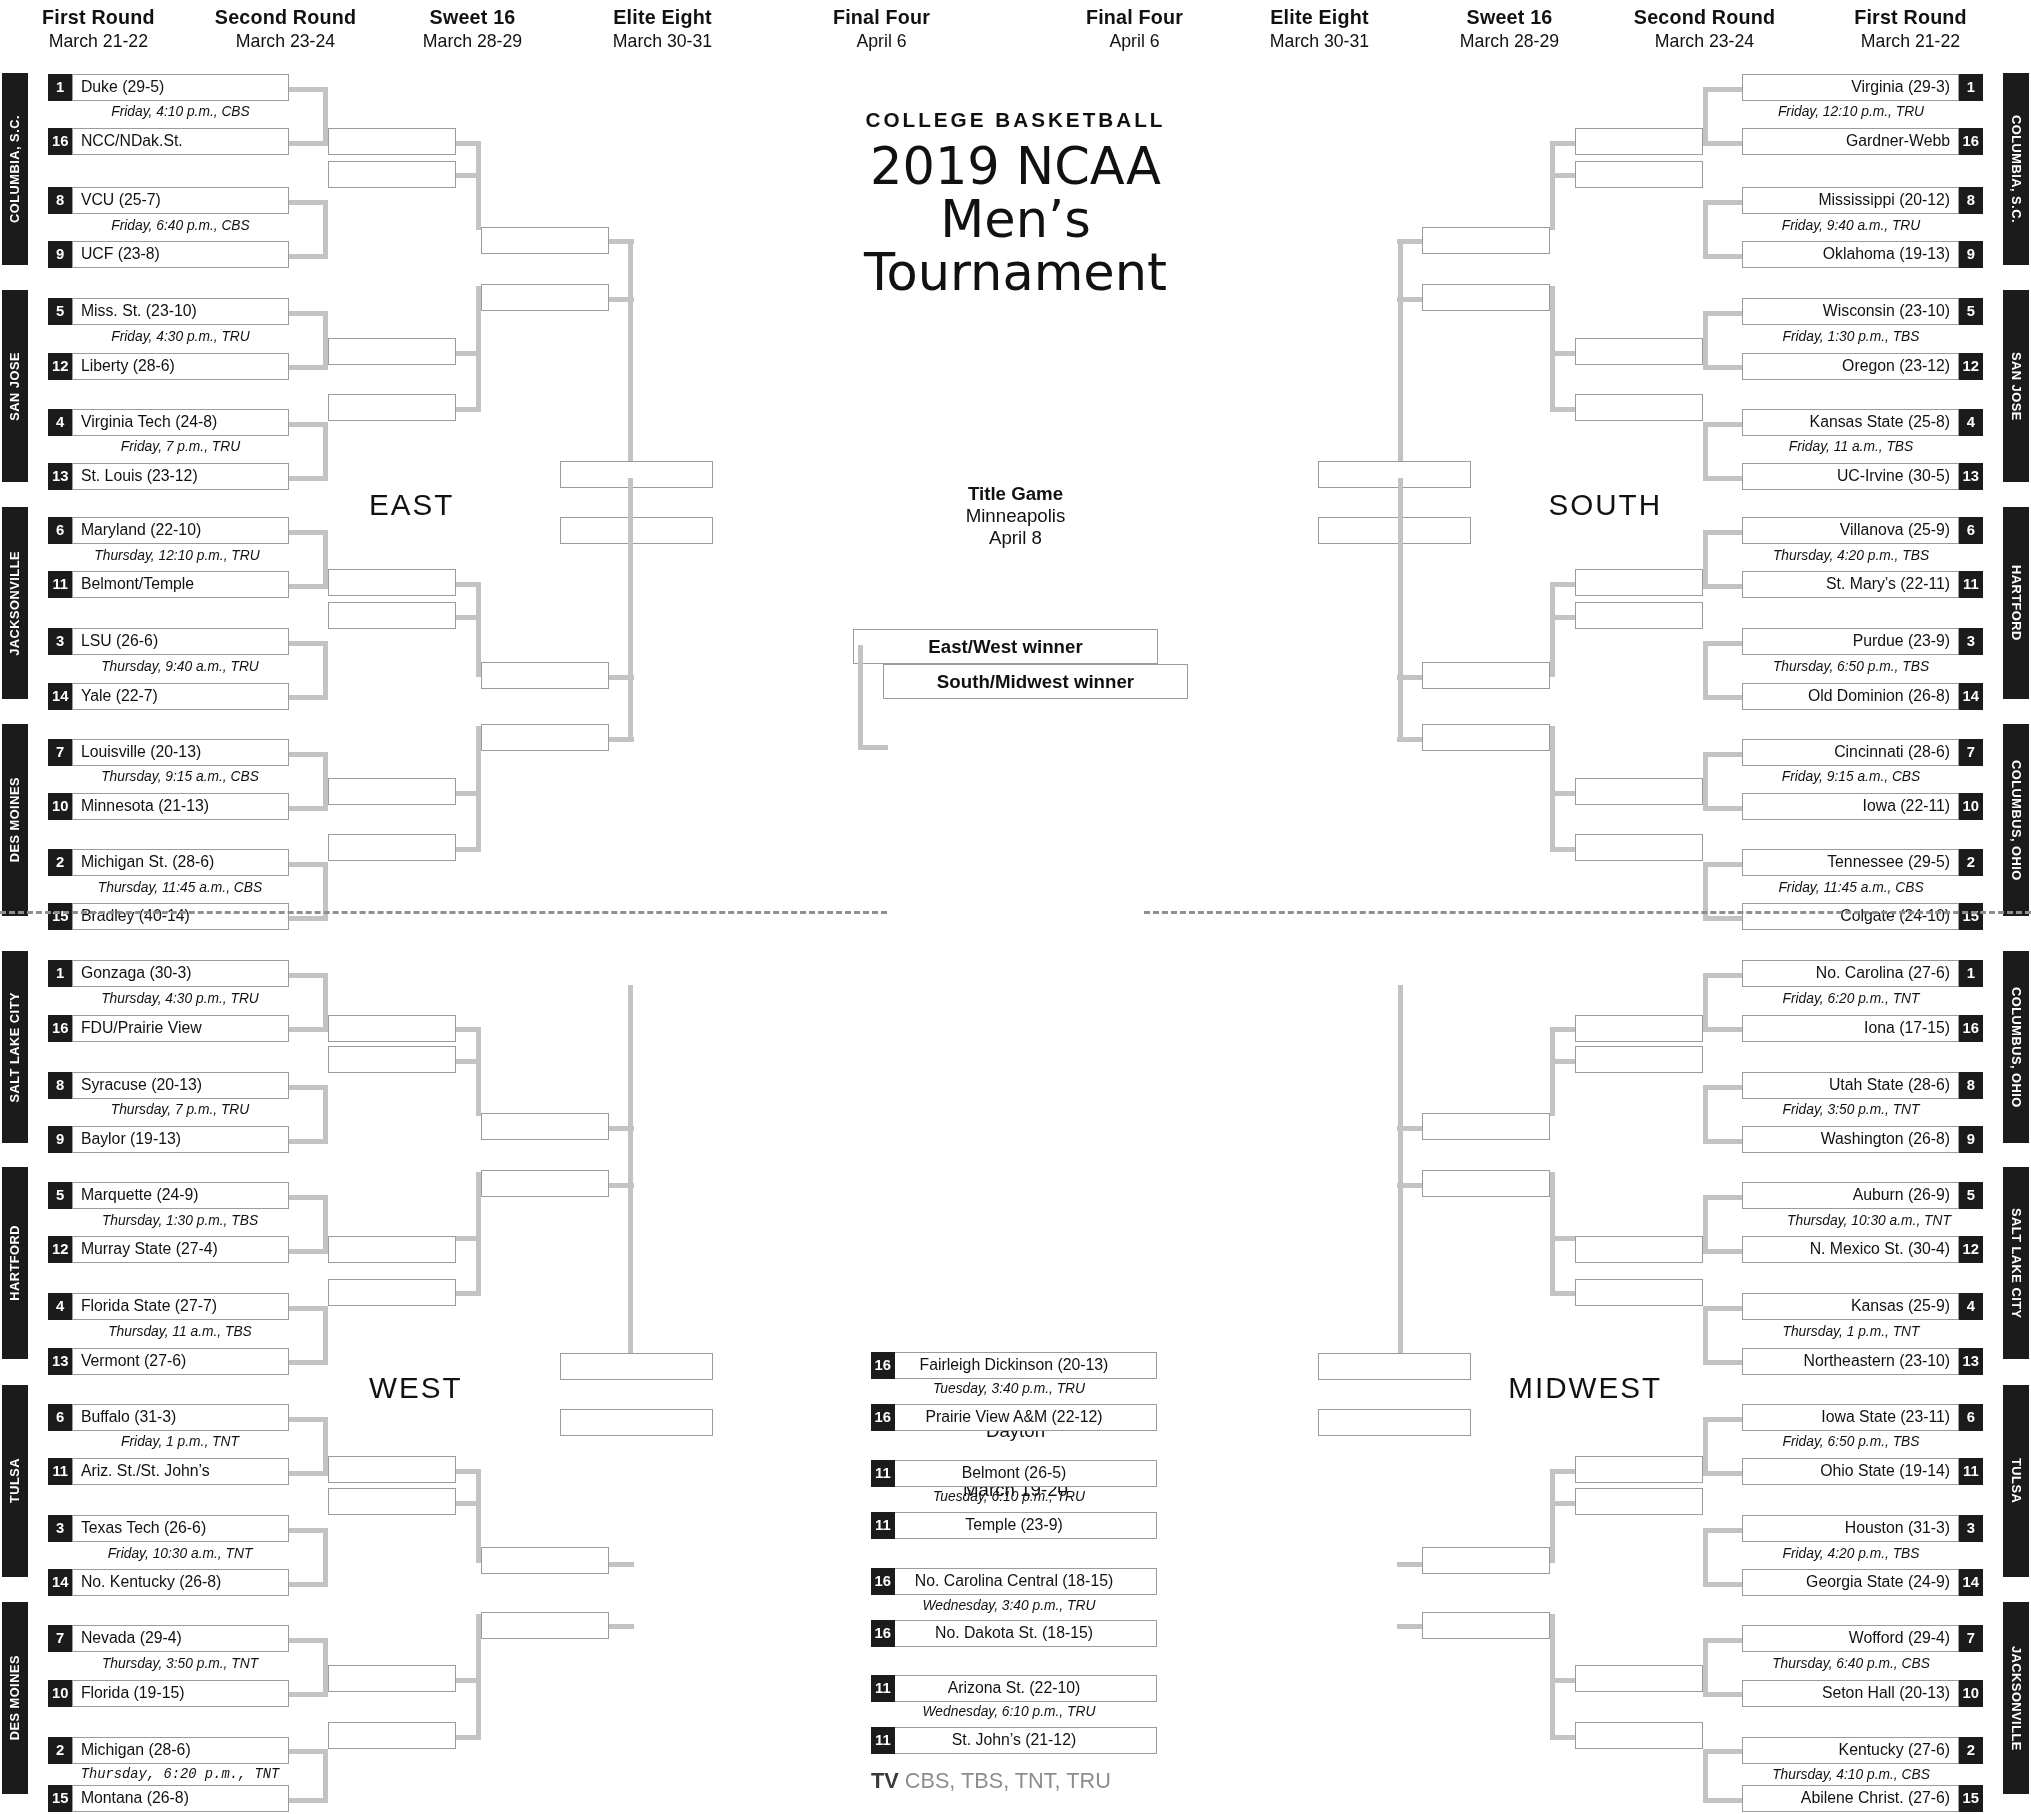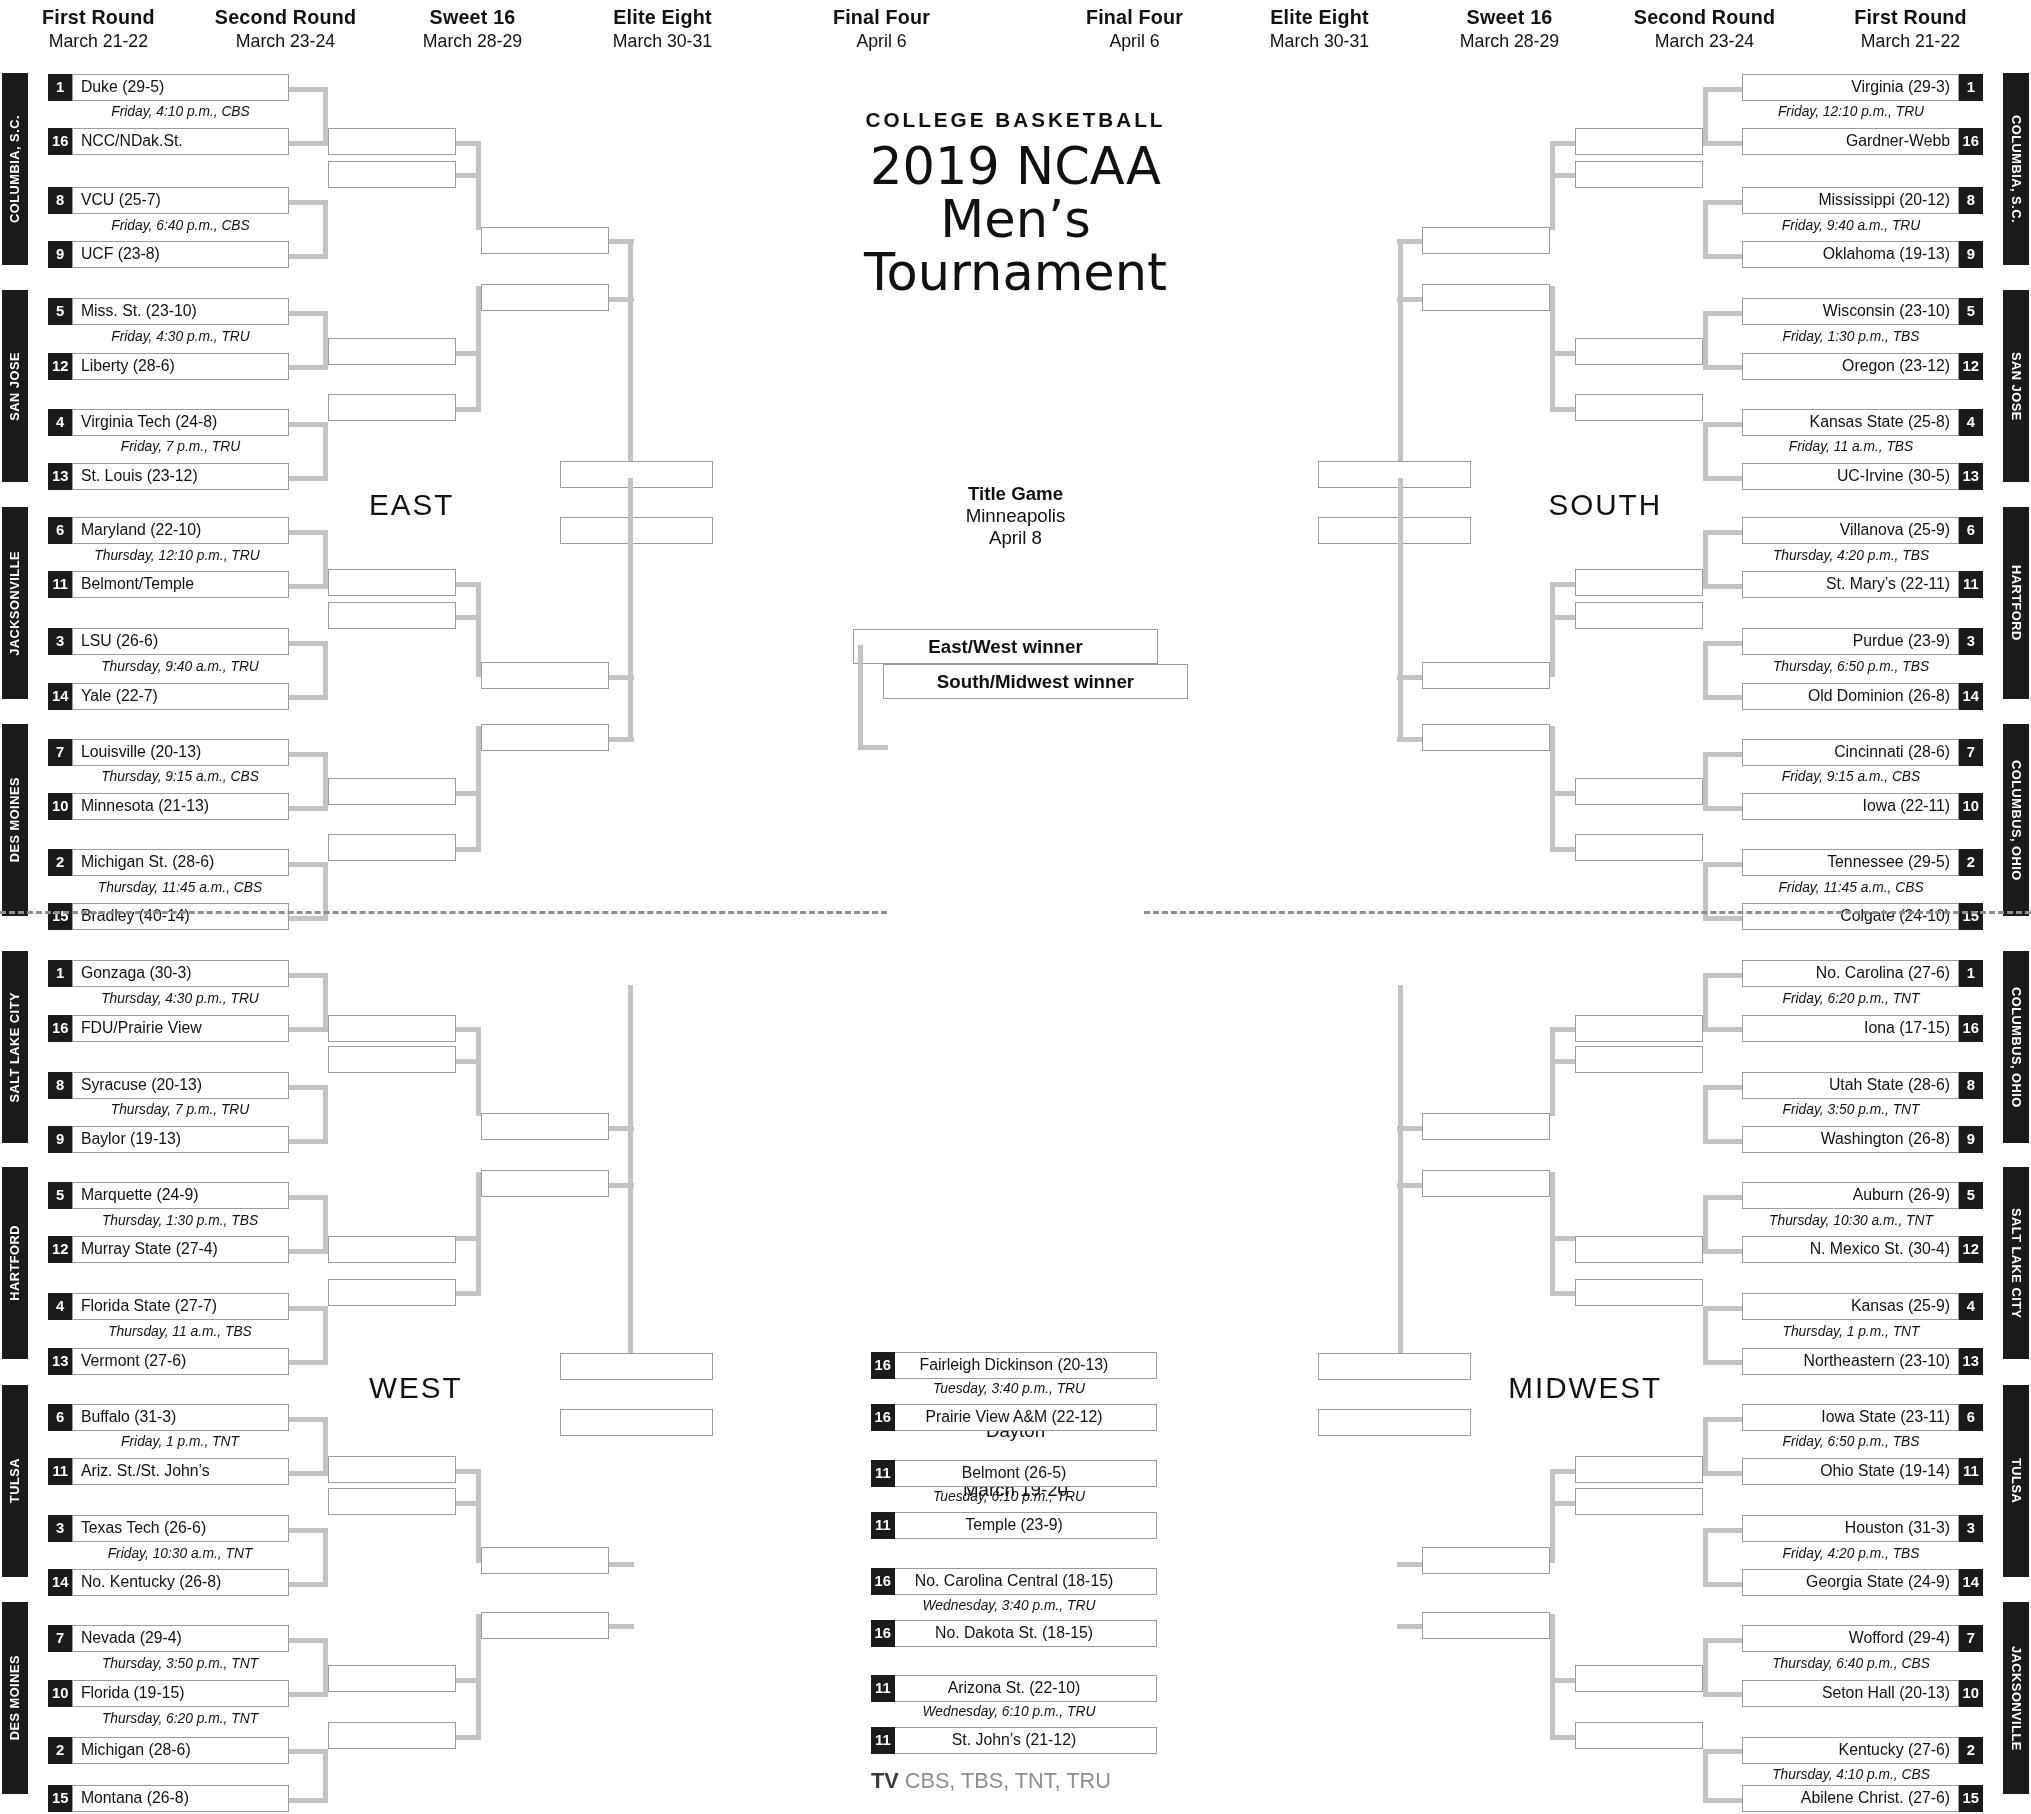--- a/index.html
+++ b/index.html
@@ -409,21 +409,21 @@
 <div class="gameinfo l" style="left:62px;top:1656px;width:236px;">Thursday, 3:50 p.m., TNT</div>
 <div class="slot l" style="left:72px;top:1680px;width:217px;">
     <div class="seed">10</div>
     <div class="nm">Florida (19-15)</div>
   </div>
 
 <div class="slot l" style="left:72px;top:1737px;width:217px;">
     <div class="seed">2</div>
     <div class="nm">Michigan (28-6)</div>
   </div>
-<div class="gameinfo l" style="left:62px;top:1711px;width:236px;">Thursday, 6:20 p.m., TNT</div>
+<div class="gameinfo l" style="left:62px;top:1767px;width:236px;font-family:Liberation Mono, monospace;">Thursday, 6:20 p.m., TNT</div>
 <div class="slot l" style="left:72px;top:1785px;width:217px;">
     <div class="seed">15</div>
     <div class="nm">Montana (26-8)</div>
   </div>
 
 <div class="ln lnh" style="left:289px;top:973px;width:39px;"></div>
 <div class="ln lnh" style="left:289px;top:1027px;width:39px;"></div>
 <div class="ln lnv" style="left:323px;top:973px;height:57px;"></div>
 <div class="ebox" style="left:328px;top:1015px;width:128px;"></div>
 
@@ -664,21 +664,21 @@
 <div class="gameinfo r" style="right:62px;top:1102px;width:236px;">Friday, 3:50 p.m., TNT</div>
 <div class="slot r" style="right:72px;top:1126px;width:217px;">
     <div class="seed">9</div>
     <div class="nm">Washington (26-8)</div>
   </div>
 
 <div class="slot r" style="right:72px;top:1182px;width:217px;">
     <div class="seed">5</div>
     <div class="nm">Auburn (26-9)</div>
   </div>
-<div class="gameinfo r" style="right:62px;top:1213px;width:236px;">Thursday, 10:30 a.m., TNT</div>
+<div class="gameinfo r" style="right:44px;top:1213px;width:236px;">Thursday, 10:30 a.m., TNT</div>
 <div class="slot r" style="right:72px;top:1236px;width:217px;">
     <div class="seed">12</div>
     <div class="nm">N. Mexico St. (30-4)</div>
   </div>
 
 <div class="slot r" style="right:72px;top:1293px;width:217px;">
     <div class="seed">4</div>
     <div class="nm">Kansas (25-9)</div>
   </div>
 <div class="gameinfo r" style="right:62px;top:1324px;width:236px;">Thursday, 1 p.m., TNT</div>

